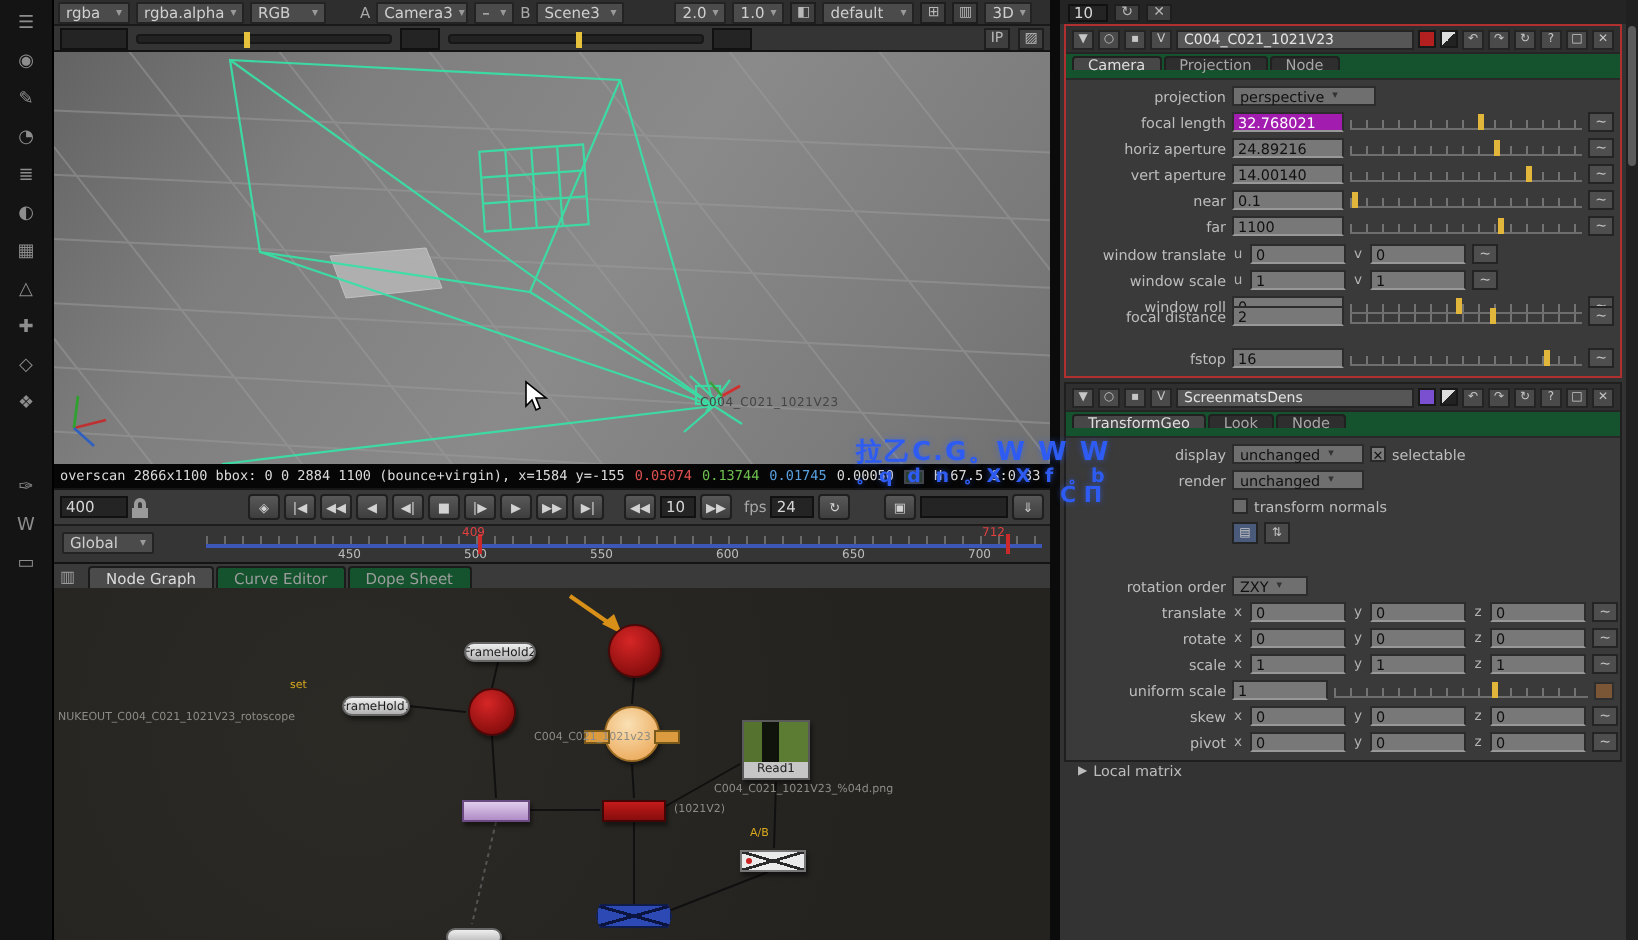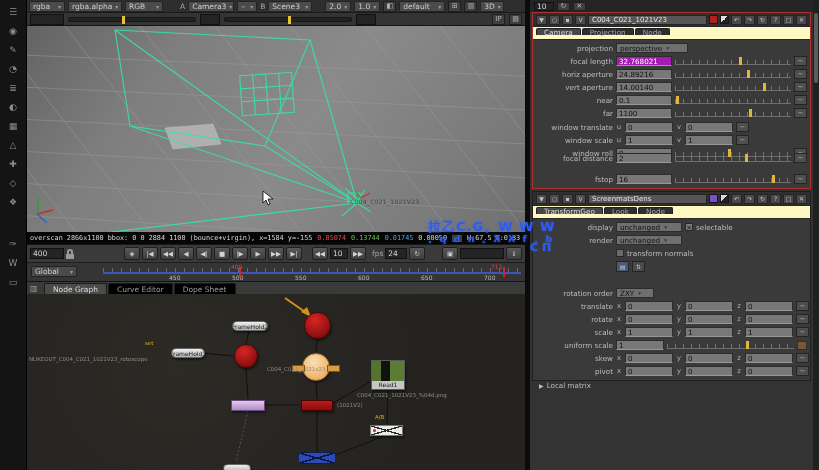--- a/index.html
+++ b/index.html
@@ -36,21 +36,21 @@
 .timeline{position:absolute;left:27px;top:262px;width:498px;height:19px;background:#353535;border-top:1px solid #1d1d1d;z-index:4}
 .ruler{position:absolute;left:76px;top:2px;width:418px;height:15px}
 .bluel{position:absolute;left:0;right:0;top:7px;height:2px;background:#3d57b8}
 .mticks{position:absolute;left:0;right:0;top:3px;height:4px;background:repeating-linear-gradient(90deg,#6a6a6a 0 1px,transparent 1px 9px)}
 .tick{position:absolute;top:9px;font-size:6px;color:#bdbdbd}
 .ph{position:absolute;width:2px;height:10px;top:2px;background:#cc2a2a}
 .phl{position:absolute;top:-2px;font-size:6px;color:#e04040}
 
 .ngtabs{position:absolute;left:27px;top:281px;width:498px;height:13px;background:#3a3a3a;border-top:1px solid #141414;display:flex;align-items:flex-end;gap:1px;padding-left:17px;z-index:4}
 .ngico{position:absolute;left:3px;top:2px;color:#9a9a9a;font-size:8px}
-.ngtab{height:11px;padding:0 8px;font-size:7.5px;display:flex;align-items:center;background:#000000;color:#9d9d9d;border:1px solid #1b1b1b;border-bottom:none;border-radius:2px 2px 0 0}
+.ngtab{height:11px;padding:0 8px;font-size:7.5px;display:flex;align-items:center;background:#14532d;color:#9d9d9d;border:1px solid #1b1b1b;border-bottom:none;border-radius:2px 2px 0 0}
 .ngtab.on{background:#4b4b4b;color:#dcdcdc}
 .ng{position:absolute;left:27px;top:294px;width:498px;height:176px;background:radial-gradient(circle at 30% 40%,#2b2a25,#242320 70%);overflow:hidden;z-index:3}
 .node{position:absolute;font-size:6px;color:#1a1a1a;display:flex;align-items:center;justify-content:center;overflow:hidden;box-shadow:1px 2px 2px rgba(0,0,0,.45)}
 .pill{background:linear-gradient(#efefef,#b2b2b2);border:1px solid #666;border-radius:5px}
 .ncirc{border-radius:50%;border:1px solid #4a0808;background:radial-gradient(circle at 40% 30%,#d62626,#8a0e0e 75%)}
 .naxis{border-radius:50%;border:1px solid #9a6a22;background:radial-gradient(circle at 42% 32%,#f9e0b4,#edae62 78%);overflow:visible}
 .naxis::before,.naxis::after{content:"";position:absolute;top:11px;width:11px;height:5px;background:#dd9b3f;border:1px solid #7a5a1a}
 .naxis::before{left:-11px}.naxis::after{right:-11px}
 .nred{background:linear-gradient(#c41a1a,#870d0d);border:1px solid #440505;color:#f0d0d0}
 .nlav{background:linear-gradient(#e0cdec,#b08cc6);border:1px solid #6a4a80}
@@ -67,21 +67,21 @@
 .pstrip{position:absolute;left:530px;top:0;width:283px;height:12px;background:#242424;display:flex;align-items:center;gap:3px;padding:0 4px;z-index:7}
 .vscroll{position:absolute;left:813px;top:0;width:6px;height:470px;background:#202020;z-index:7}
 .vthumb{position:absolute;left:1px;top:13px;width:4px;height:70px;background:#5c5c5c;border-radius:2px}
 .panel{position:absolute;left:532px;width:279px;background:#3a3a3a;border:1px solid #1f1f1f;z-index:6}
 #camPanel{top:12px;height:177px;border:1px solid #b03030}
 #tgPanel{top:191px;height:190px}
 .phead{height:14px;background:#2f2f2f;display:flex;align-items:center;gap:2px;padding:0 3px;border-bottom:1px solid #252525}
 .phbtn{width:11px;height:10px;background:#4a4a4a;border:1px solid #242424;color:#c6c6c6;font-size:6px;display:inline-flex;align-items:center;justify-content:center;flex:none}
 .ptitle{flex:1;height:10px;background:#565656;border:1px solid #242424;color:#e4e4e4;font-size:7px;padding:0 3px;display:flex;align-items:center;max-width:148px;overflow:hidden;white-space:nowrap}
 .sw{width:9px;height:9px;border:1px solid #181818;flex:none}
-.ptabs{height:13px;display:flex;gap:1px;padding:1px 3px 4px;background:#fef9c3;border-bottom:1px solid #292929}
+.ptabs{height:13px;display:flex;gap:1px;padding:1px 3px 4px;background:#14532d;border-bottom:1px solid #292929}
 .ptab{padding:0 7px;font-size:7.3px;color:#a6a6a6;background:#2e2e2e;border:1px solid #202020;border-bottom:none;display:flex;align-items:center;border-radius:2px 2px 0 0}
 .ptab.on{background:#474747;color:#dedede}
 .pbody{position:relative;height:100%}
 .prow{position:absolute;left:2px;right:3px;height:12px;display:flex;align-items:center;gap:3px}
 .plabel{width:78px;text-align:right;font-size:7.2px;color:#bdbdbd;flex:none;white-space:nowrap;overflow:hidden}
 .pf{width:56px;height:10px;background:#787878;border:1px solid #2c2c2c;border-bottom-color:#989898;color:#101010;font-size:7.2px;padding:0 2px;flex:none}
 .pf.hl{background:#a21caf;color:#fff}
 .pf.sm{width:48px}
 .psel{height:10px;background:#6f6f6f;color:#101010;font-size:7.2px;border:1px solid #2c2c2c;display:inline-flex;align-items:center;gap:4px;padding:0 3px;flex:none}
 .psel .cv{font-size:5.5px;color:#333}
@@ -138,21 +138,21 @@
     </div>
   <div class="sel" style="width:20px">
       <span>–</span>
       <span class="cv">▾</span>
     </div>
   <span class="tlab">B</span>
   <div class="sel" style="width:44px">
       <span>Scene3</span>
       <span class="cv">▾</span>
     </div>
-  <div class="sel" style="width:26px;margin-left:10px">
+  <div class="sel" style="width:26px;margin-left:22px">
       <span>2.0</span>
       <span class="cv">▾</span>
     </div>
   <div class="sel" style="width:26px">
       <span>1.0</span>
       <span class="cv">▾</span>
     </div>
   <span class="ibtn">◧</span>
   <div class="sel" style="width:46px">
       <span>default</span>

